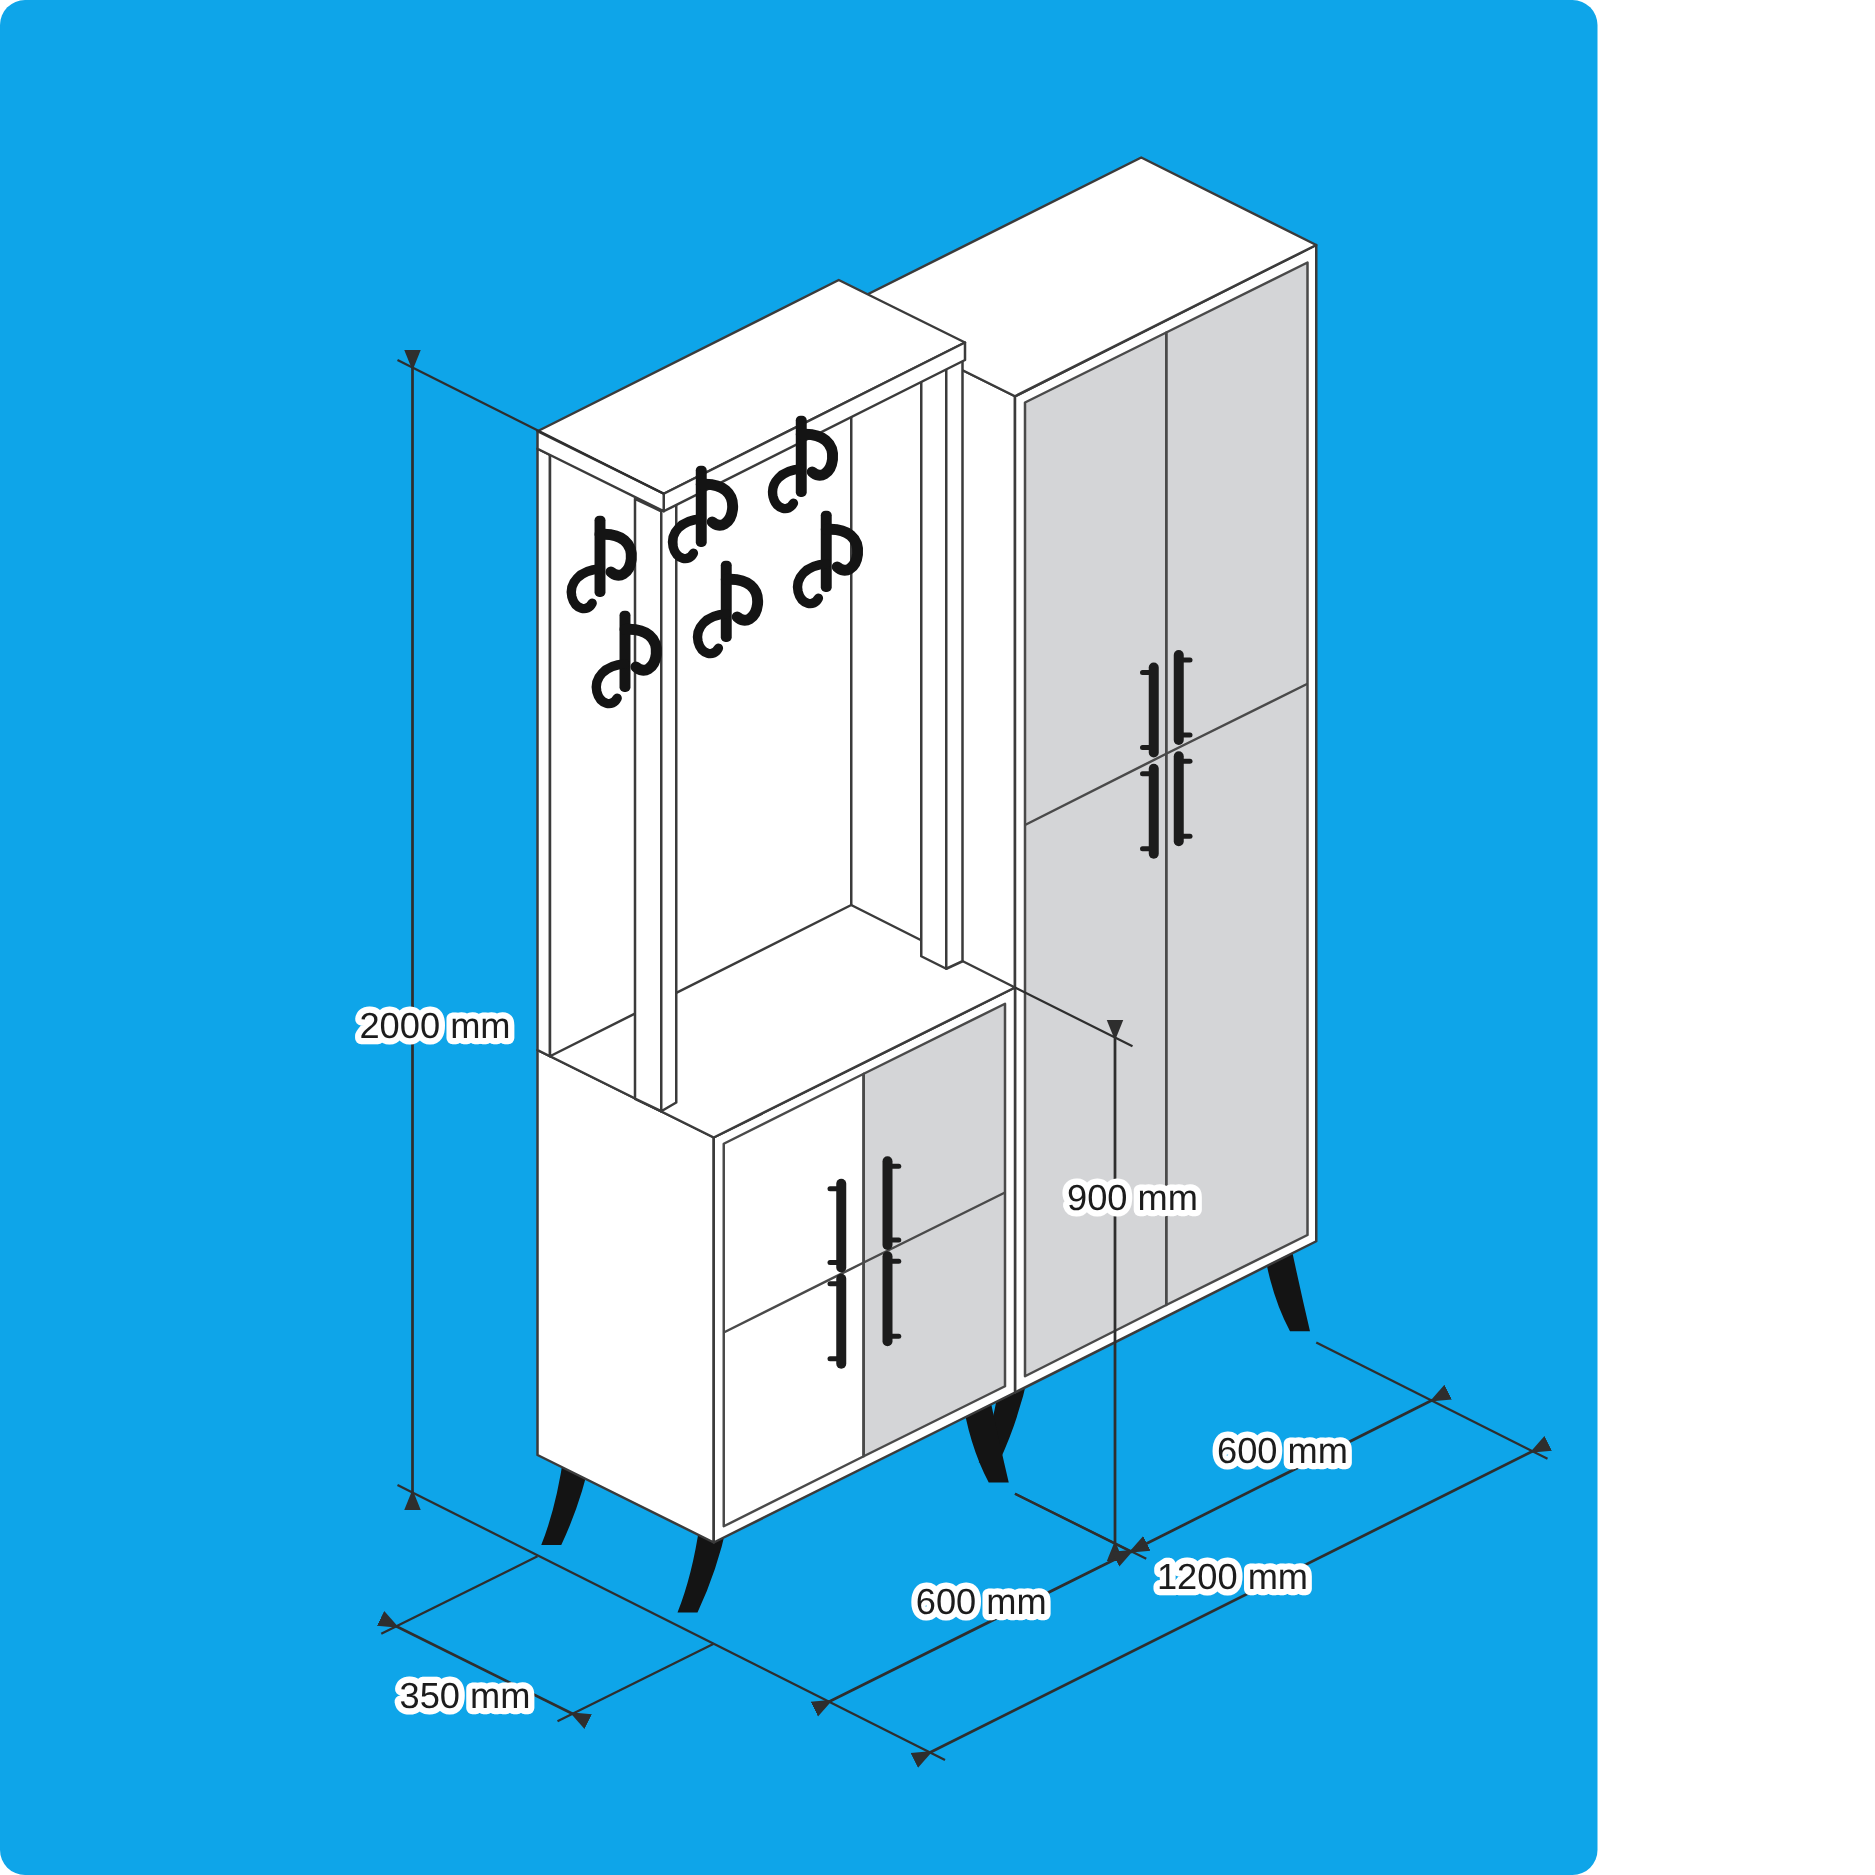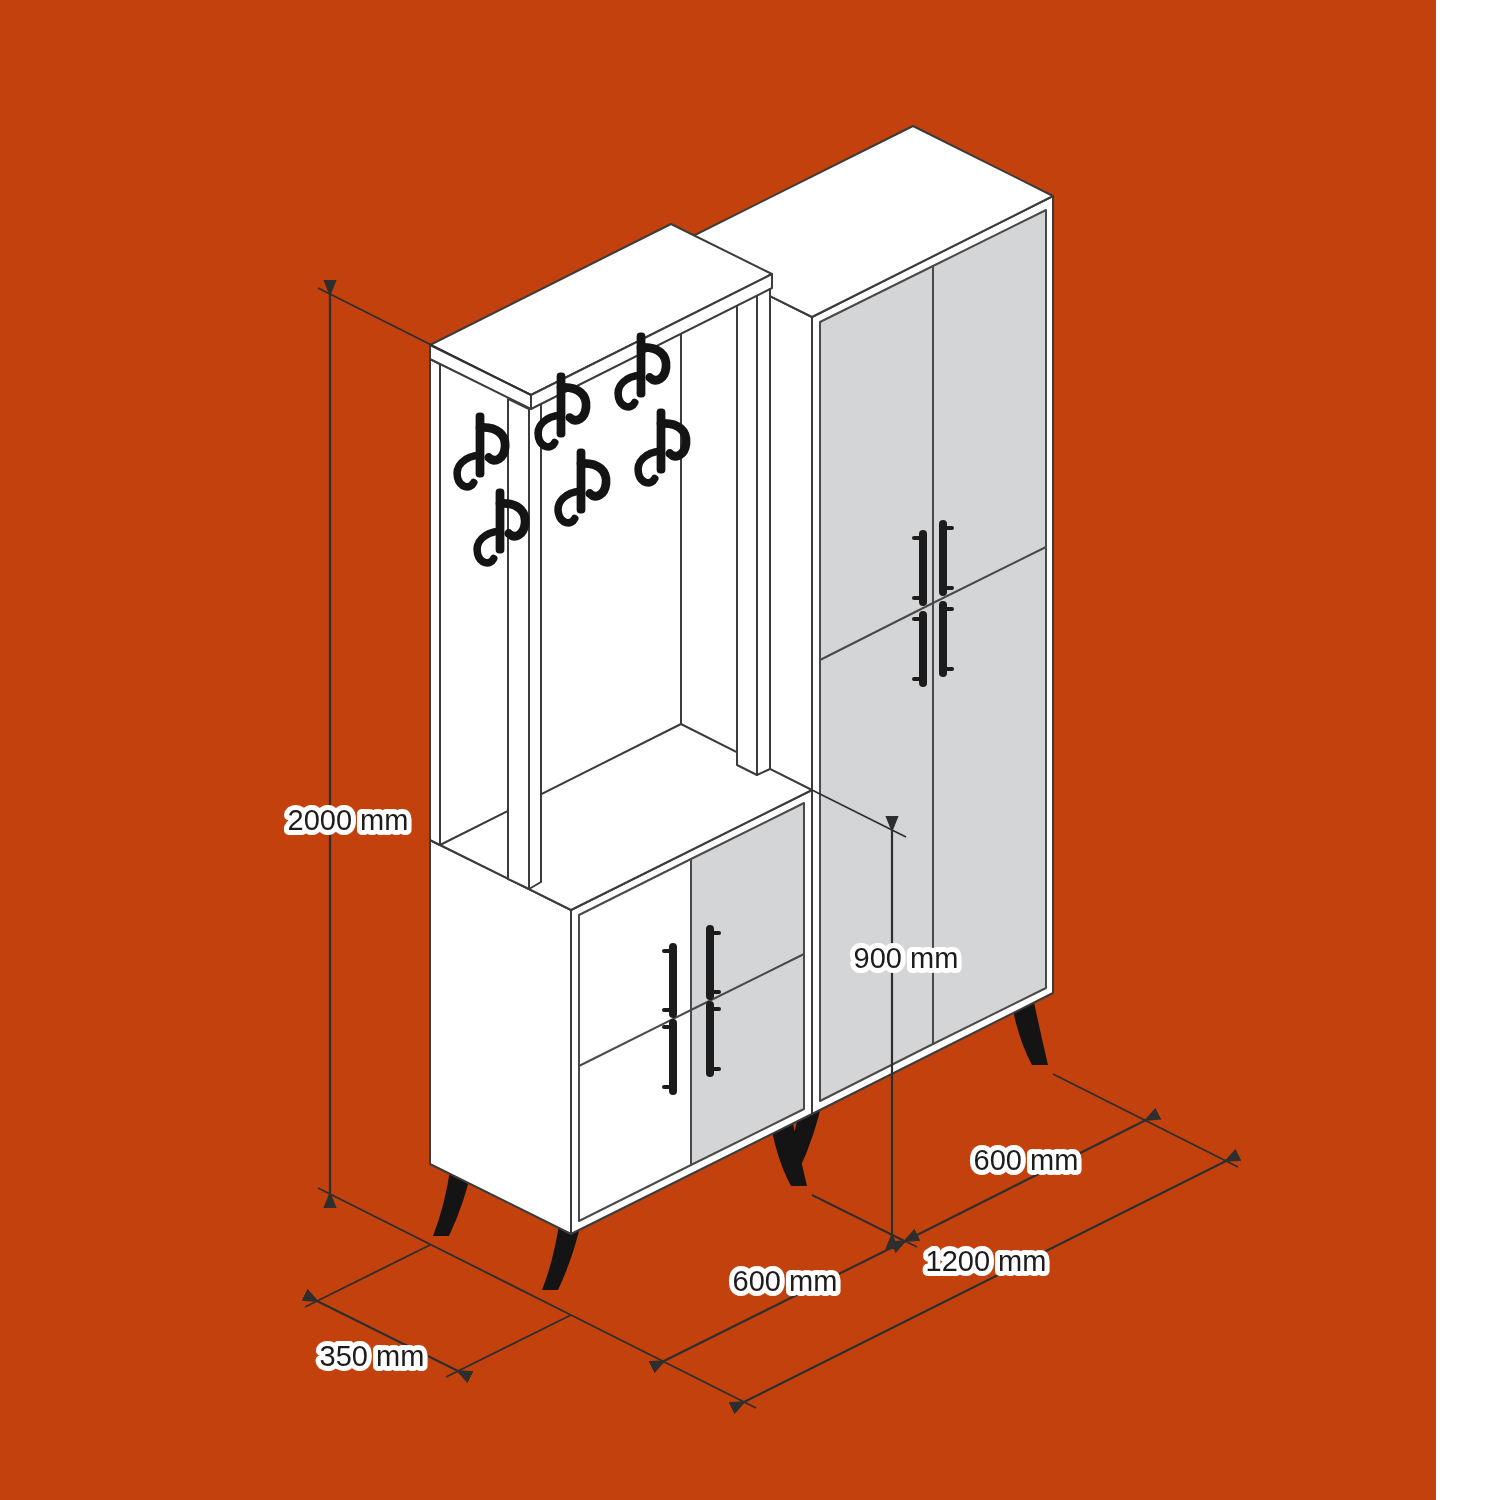--- a/index.html
+++ b/index.html
@@ -1,16 +1,16 @@
 <!DOCTYPE html>
 <html><head>
 <meta charset="utf-8">
 <style>
   html,body{margin:0;padding:0;background:#ffffff;}
-  .stage{width:1436px;height:1500px;background:#c2410c;overflow:hidden;}
+  .stage{width:1278px;height:1500px;background:#0ea5e9;overflow:hidden;border-radius:20px;}
   svg{display:block;}
   .face{fill:#ffffff;stroke:#3b3b3b;stroke-width:2;stroke-linejoin:round;}
   .door{stroke:#4a4a4a;stroke-width:2;stroke-linejoin:round;}
   .seam{stroke:#4a4a4a;stroke-width:2;fill:none;}
   .metal{fill:#141414;stroke:none;}
   .hook-stroke{stroke:#141414;fill:none;}
   .hw-bar{stroke:#1c1c1c;stroke-width:8;stroke-linecap:round;}
   .hw-foot{stroke:#1c1c1c;stroke-width:4;stroke-linecap:round;}
   .dim{stroke:#2e2e2e;stroke-width:2.2;fill:none;}
   .ext{stroke:#2e2e2e;stroke-width:1.8;fill:none;}

